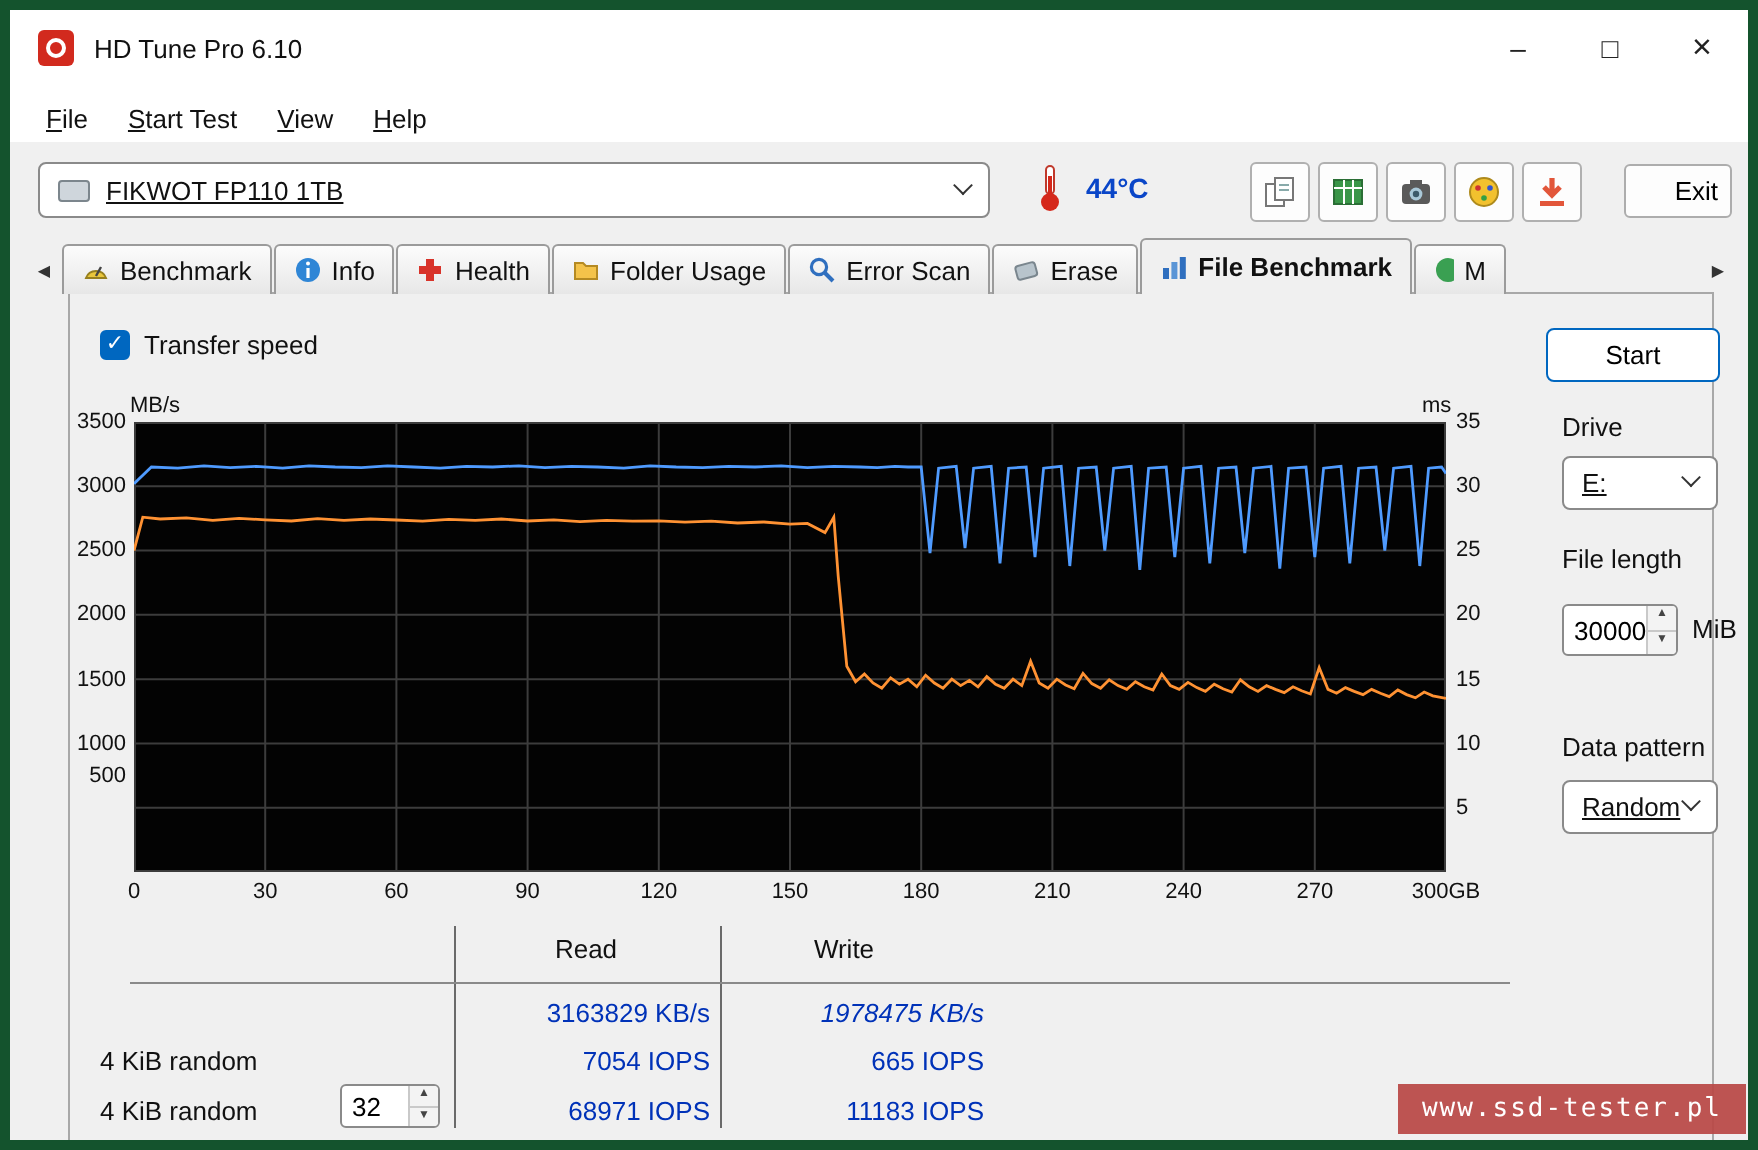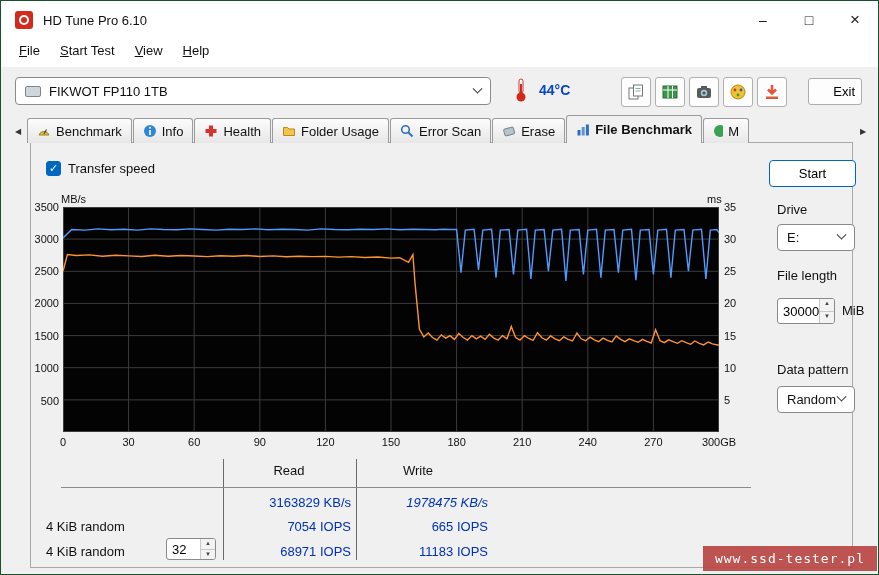--- a/index.html
+++ b/index.html
@@ -1,35 +1,35 @@
 <!DOCTYPE html>
 <html><head>
 <meta charset="utf-8">
 <style>
   * { box-sizing: border-box; }
   body { margin:0; background:#d8d8d8; font-family:"Liberation Sans", sans-serif; }
   .window { position:relative; width:879px; height:575px; background:#f0f0f0;
-            border:1px solid #14532d; overflow:hidden; font-size:13px; color:#111; }
+            border:5px solid #14532d; overflow:hidden; font-size:13px; color:#111; }
 
   
   .titlebar { position:absolute; left:0; top:0; right:0; height:38px; background:#fff;
               display:flex; align-items:center; padding-left:14px; }
   .app-icon { width:18px; height:18px; background:#d22a1e; border-radius:3px; margin-right:10px; position:relative; flex:0 0 auto; }
   .app-icon::after { content:""; position:absolute; inset:4px; border:2px solid #fff; border-radius:50%; }
   .win-controls { margin-left:auto; display:flex; height:38px; }
   .wc { width:46px; display:flex; align-items:center; justify-content:center; font-size:14px; color:#222; cursor:default; }
 
   
-  .menubar { position:absolute; left:0; top:38px; right:0; height:28px; background:#fff; display:flex; align-items:flex-start; padding-left:8px; }
+  .menubar { position:absolute; left:0; top:38px; right:0; height:28px; background:#fff; display:flex; align-items:flex-end; padding-left:8px; }
   .menu-item { display:inline-block; padding:4px 10px; cursor:default; }
   .menu-item::first-letter { text-decoration:underline; }
 
   
   .toolbar { position:absolute; left:0; top:66px; right:0; height:48px; background:#f0f0f0; }
-  .combo { display:flex; align-items:center; background:#fff; border:1px solid #8a8a8a; border-radius:4px; height:28px; padding:0 9px; }
+  .combo { display:flex; align-items:center; background:#fff; border:1px solid #8a8a8a; border-radius:4px; height:28px; padding:0 9px;text-decoration:underline; }
   .drive-combo { position:absolute; left:14px; top:10px; width:476px; }
   .combo-text { white-space:nowrap; overflow:hidden; }
   .chev { margin-left:auto; width:7px; height:7px; border-right:1.5px solid #333; border-bottom:1.5px solid #333; transform:rotate(45deg) translate(-2px,-2px); flex:0 0 auto; }
   .mini-drive { width:16px; height:11px; background:#cfd6dc; border:1px solid #7c868d; border-radius:2px; margin-right:8px; flex:0 0 auto; }
   .thermo { position:absolute; left:512px; top:10px; }
   .temp-val { position:absolute; left:538px; top:15px; font-weight:bold; font-size:14px; color:#0a46c8; }
   .tool-btns { position:absolute; left:620px; top:10px; display:flex; gap:4px; }
   .tbtn { width:30px; height:30px; border:1px solid #b0b0b0; border-radius:3px; background:#fdfdfd; display:flex; align-items:center; justify-content:center; }
   .exit-btn { position:absolute; left:807px; top:11px; width:54px; height:27px; border:1px solid #adadad; border-radius:3px; background:#fdfdfd; font-size:13px; font-family:inherit;text-align:right; }
 
@@ -247,21 +247,21 @@
           <rect x="0.5" y="0.5" width="655" height="224" fill="none" stroke="#3c3c3c"></rect>
           <polyline points="0.0,30.9 8.7,22.5 21.9,23.1 35.0,21.9 48.1,22.8 61.2,22.2 74.3,23.1 87.5,21.9 100.6,22.5 113.7,22.8 126.8,21.9 139.9,22.5 153.1,23.1 166.2,22.2 179.3,22.5 192.4,21.9 205.5,22.8 218.7,22.2 231.8,22.5 244.9,23.1 258.0,21.9 271.1,22.5 284.3,22.8 297.4,22.2 310.5,22.5 323.6,21.9 336.7,22.8 349.9,22.2 363.0,22.5 371.7,22.8 380.5,22.2 387.0,22.5 393.6,22.5 398.0,65.6 402.3,23.1 411.1,22.2 415.5,63.0 419.8,23.1 428.6,22.2 433.0,70.7 437.3,23.1 446.1,22.5 450.5,67.5 454.8,23.1 463.6,22.2 467.9,72.0 472.3,23.1 481.1,22.5 485.4,64.3 489.8,23.1 498.6,22.2 502.9,73.9 507.3,23.1 516.1,22.5 520.4,67.5 524.8,23.1 533.5,22.2 537.9,70.7 542.3,23.1 551.0,22.5 555.4,65.6 559.8,23.1 568.5,22.2 572.9,73.3 577.3,23.1 586.0,22.5 590.4,67.5 594.8,23.1 603.5,22.2 607.9,70.7 612.3,23.1 621.0,22.5 625.4,64.3 629.8,23.1 638.5,22.2 642.9,72.0 647.3,23.1 653.8,22.5 656.0,25.7" fill="none" stroke="#4f9bff" stroke-width="1.4"></polyline>
           <polyline points="0.0,64.3 4.4,47.6 13.1,48.5 26.2,47.9 39.4,49.2 52.5,48.2 65.6,48.9 78.7,49.5 91.8,48.3 105.0,49.2 118.1,48.5 131.2,49.0 144.3,49.6 157.4,48.7 170.6,49.2 183.7,48.5 196.8,49.5 209.9,48.9 223.0,49.8 236.2,49.2 249.3,49.6 262.4,49.4 275.5,50.1 288.6,49.6 301.8,50.5 314.9,50.0 328.0,51.1 336.7,50.7 345.5,55.3 349.9,47.6 352.1,77.1 356.4,122.1 360.8,129.9 365.2,126.0 369.5,130.5 373.9,133.1 378.3,127.9 382.7,131.1 387.0,128.6 391.4,132.4 395.8,126.6 400.2,130.5 404.5,133.1 408.9,128.6 413.3,131.8 417.7,129.2 422.0,132.4 426.4,127.3 430.8,131.1 435.1,133.1 439.5,128.6 443.9,131.8 448.3,119.6 452.6,130.5 457.0,133.1 461.4,128.6 465.8,131.5 470.1,133.4 474.5,125.7 478.9,130.8 483.3,133.1 487.6,128.9 492.0,131.8 496.4,133.7 500.7,129.9 505.1,132.4 509.5,134.0 513.9,126.0 518.2,131.8 522.6,133.7 527.0,130.2 531.4,132.8 535.7,134.7 540.1,131.1 544.5,133.4 548.9,135.0 553.2,128.9 557.6,132.4 562.0,134.7 566.3,131.8 570.7,133.7 575.1,135.3 579.5,132.4 583.8,134.4 588.2,136.0 592.6,122.8 597.0,133.7 601.3,135.6 605.7,132.8 610.1,134.7 614.5,136.3 618.8,133.7 623.2,135.6 627.6,137.3 631.9,134.0 636.3,136.3 640.7,137.9 645.1,135.0 649.4,136.9 656.0,138.2" fill="none" stroke="#ff9233" stroke-width="1.4"></polyline>
         </svg></div>
   <div class="ytick" style="top: 8px;">3500</div>
       <div class="ytick" style="top: 40.1429px;">3000</div>
       <div class="ytick" style="top: 72.2857px;">2500</div>
       <div class="ytick" style="top: 104.429px;">2000</div>
       <div class="ytick" style="top: 136.571px;">1500</div>
       <div class="ytick" style="top: 168.714px;">1000</div>
-      <div class="ytick" style="top: 202px;">500</div>
+      <div class="ytick" style="top: 185px;">500</div>
       <div class="rtick" style="top: 8px;">35</div>
       <div class="rtick" style="top: 40.1429px;">30</div>
       <div class="rtick" style="top: 72.2857px;">25</div>
       <div class="rtick" style="top: 104.429px;">20</div>
       <div class="rtick" style="top: 136.571px;">15</div>
       <div class="rtick" style="top: 168.714px;">10</div>
       <div class="rtick" style="top: 200.857px;">5</div>
       <div class="xtick" style="left: 20px;">0</div>
       <div class="xtick" style="left: 85.6px;">30</div>
       <div class="xtick" style="left: 151.2px;">60</div>

